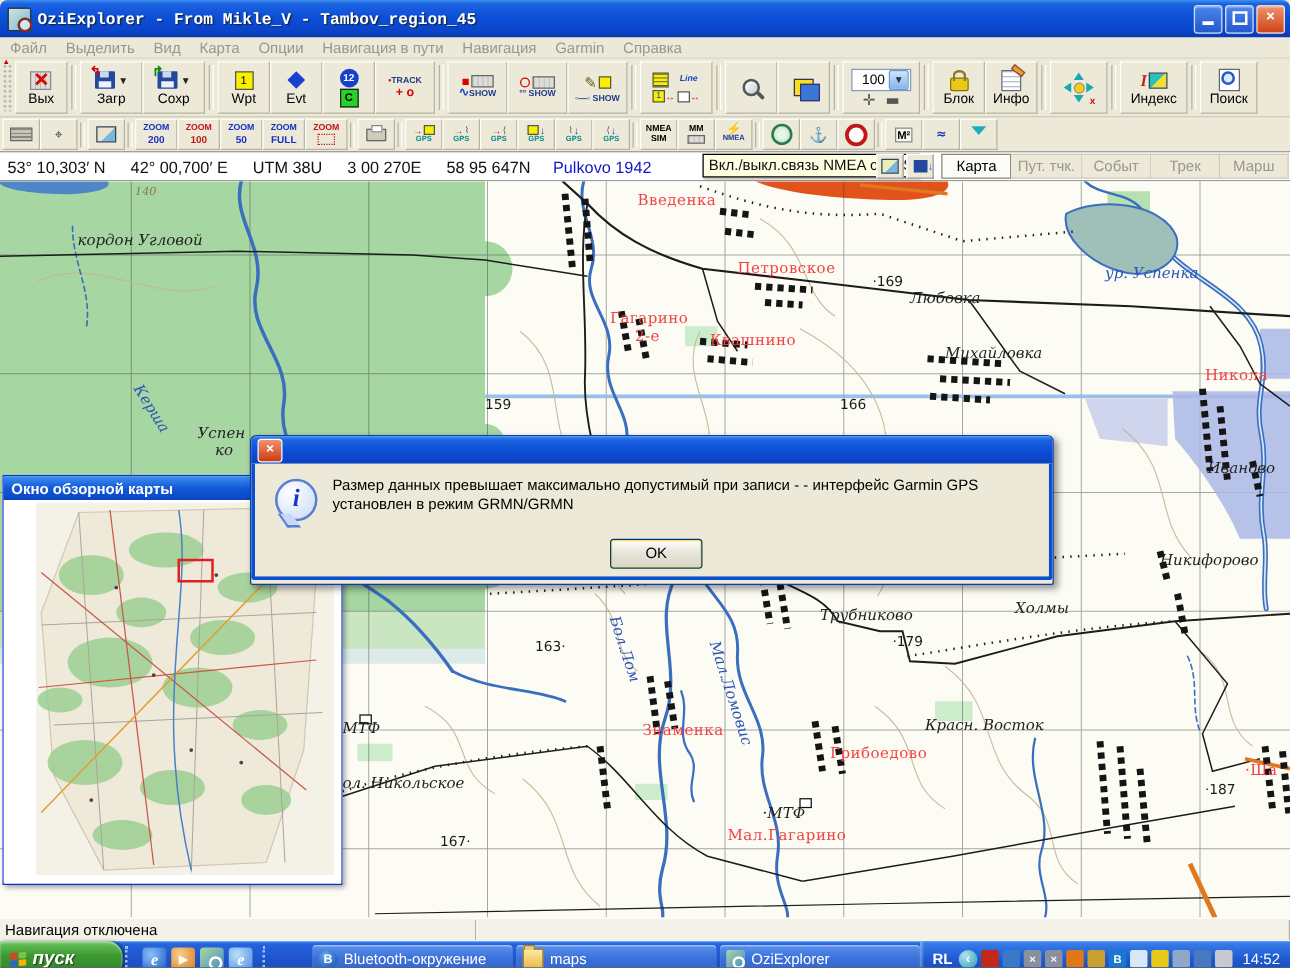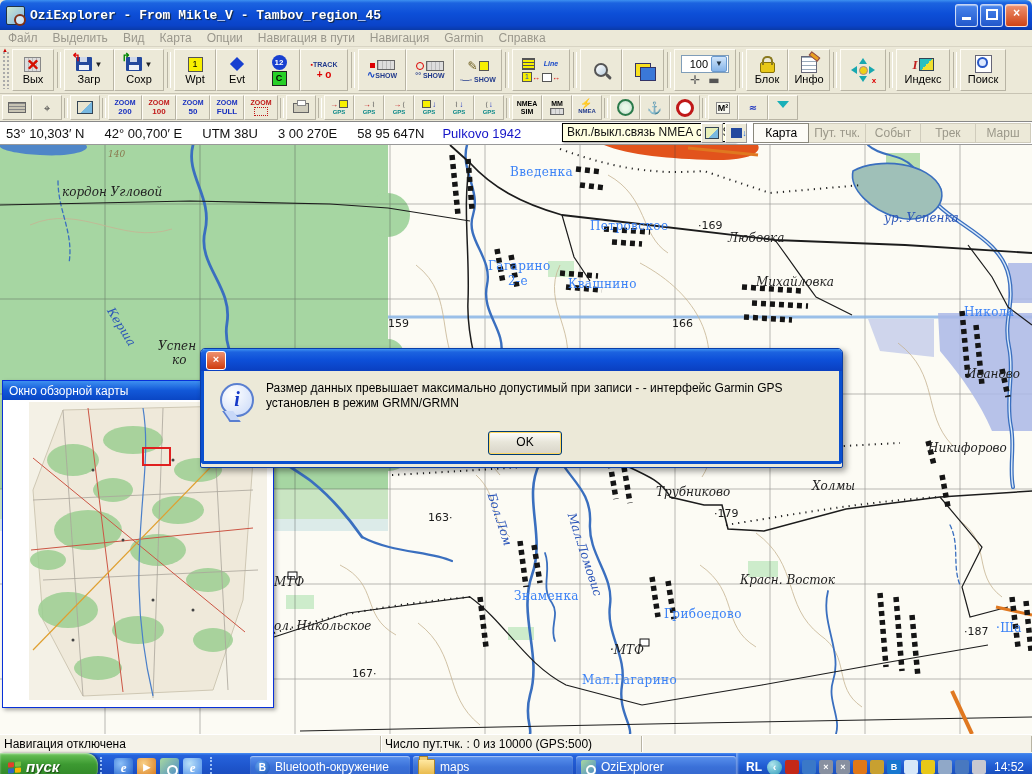--- a/index.html
+++ b/index.html
@@ -117,30 +117,30 @@
   .cbtn .fl2{width:11px;height:10px;background:#23489e;position:relative;}
   .cbtn .fl2::after{content:"↓";position:absolute;right:-5px;top:0;color:#1060e0;font-size:9px;font-weight:bold;}
   .ctabs{display:flex;height:20px;margin:1px 1px 1px 4px;}
   .ctab{min-width:44px;padding:0 5px;text-align:center;font-size:12px;line-height:19px;color:#9b988a;background:#ece9d8;border:1px solid #d0ccbc;border-left:none;}
   .ctab.active{background:#fdfcf7;color:#000;border:1px solid #8a887c;}
   
   .map{position:relative;height:589px;background:#fcfbf4;overflow:hidden;}
   .mapsvg{position:absolute;left:0;top:0;z-index:0;}
   .mlabels{position:absolute;left:0;top:0;width:100%;height:100%;z-index:2;pointer-events:none;}
   .ml{position:absolute;white-space:nowrap;}
-  .tn{font:12px "DejaVu Serif",serif;color:#3b82f6;letter-spacing:.4px;margin-top:12px;}
+  .tn{font:12px "DejaVu Serif",serif;color:#ef4444;letter-spacing:.4px;}
   .it2{font:italic 12px "DejaVu Serif",serif;color:#222;}
   .wt{font:italic 12px "DejaVu Serif",serif;color:#2b55b8;}
   .sp{font:11px "DejaVu Sans",sans-serif;color:#1a1a1a;}
   .ct{font:italic 9px "DejaVu Serif",serif;color:#8a7a50;}
   .rot{transform:rotate(72deg);transform-origin:0 0;}
   .rot2{transform:rotate(58deg);transform-origin:0 0;}
   
   .ovw{position:absolute;left:2px;top:235px;width:270px;height:326px;z-index:6;border:1px solid #0831d9;background:#fff;box-shadow:2px 2px 4px rgba(0,0,0,.35);}
-  .ovtitle{height:19px;display:flex;align-items:center;padding:0 6px;color:#fff;font-weight:normal;font-size:12px;
+  .ovtitle{height:19px;display:flex;align-items:center;padding:0 6px;color:#fff;font-weight:bold;font-size:12px;
     background:linear-gradient(180deg,#3d90f0,#1258d8 50%,#0a46c4);}
   .ovbody{position:relative;height:306px;background:#fff;}
   
   .dlg{position:absolute;left:200px;top:203px;width:641px;height:118px;z-index:9;border:1px solid #0a3ea8;border-radius:5px 5px 2px 2px;
     box-shadow:3px 3px 6px rgba(0,0,0,.4);background:#ece9d8;}
   .dtitle{height:22px;border-radius:4px 4px 0 0;display:flex;align-items:center;padding:0 5px;
     background:linear-gradient(180deg,#3d90f0 0%,#1c63e0 14%,#0d4fd8 50%,#0a3fc0 100%);}
   .dtitle .txt{flex:1;color:#fff;font-weight:bold;font-size:13px;text-shadow:1px 1px 1px #123;}
   .dclose{width:18px;height:17px;border:1px solid #fff;border-radius:3px;color:#fff;font:bold 11px/15px "Liberation Sans",sans-serif;text-align:center;
     background:linear-gradient(180deg,#ee9270,#cf3c0e);}
@@ -737,21 +737,20 @@
       <div class="dbody">
         <span class="iico">i</span>
         <div class="dmsg">Размер данных превышает максимально допустимый при записи - - интерфейс Garmin GPS установлен в режим GRMN/GRMN</div>
         <div class="okbtn">OK</div>
       </div>
     </div>
   </div>
 
   <div class="statusbar">
     <span class="spanel sp1">Навигация отключена</span>
-    <span class="spanel sp2">Число пут.тчк. : 0 из 10000  (GPS:500)</span>
     <span class="spanel sp4"></span>
   </div>
 
   <div class="taskbar">
     <div class="startbtn">
       <span class="flag">
         <span style="background:#e23f2b"></span>
           <span style="background:#7bc143"></span>
         <span style="background:#2f66c4"></span>
           <span style="background:#f7b500"></span>

